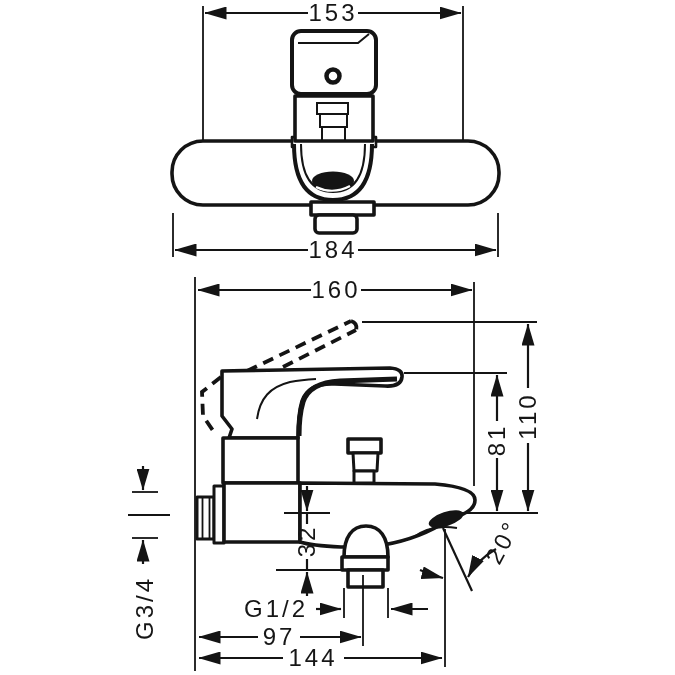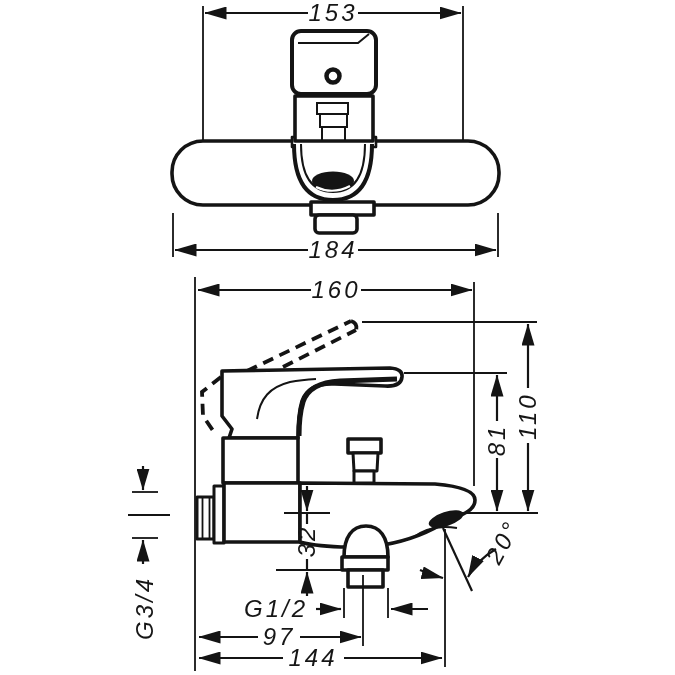--- a/index.html
+++ b/index.html
@@ -1,16 +1,16 @@
 <!DOCTYPE html>
 <html><head>
 <meta charset="utf-8">
 <style>
   html,body{margin:0;padding:0;background:#ffffff;}
-  #stage{width:675px;height:675px;background:#ffffff;position:relative;overflow:hidden;font-style:italic;}
+  #stage{width:675px;height:675px;background:#ffffff;position:relative;overflow:hidden;}
   svg{display:block;}
   .thin{stroke:#141414;stroke-width:1.8;fill:none;}
   .dim{stroke:#141414;stroke-width:2.2;fill:none;}
   .out{stroke:#141414;stroke-width:3.6;fill:#ffffff;stroke-linejoin:round;}
   .out2{stroke:#141414;stroke-width:2;fill:none;}
   .band{stroke:#141414;stroke-width:5;fill:none;stroke-linecap:butt;}
   .dash{stroke:#141414;stroke-width:3.8;fill:none;stroke-dasharray:11 7;stroke-linecap:butt;}
   .fillb{fill:#141414;stroke:none;}
   text.dimtxt{font-family:"Liberation Sans", sans-serif;font-size:24px;letter-spacing:3px;fill:#161616;}
 </style>

